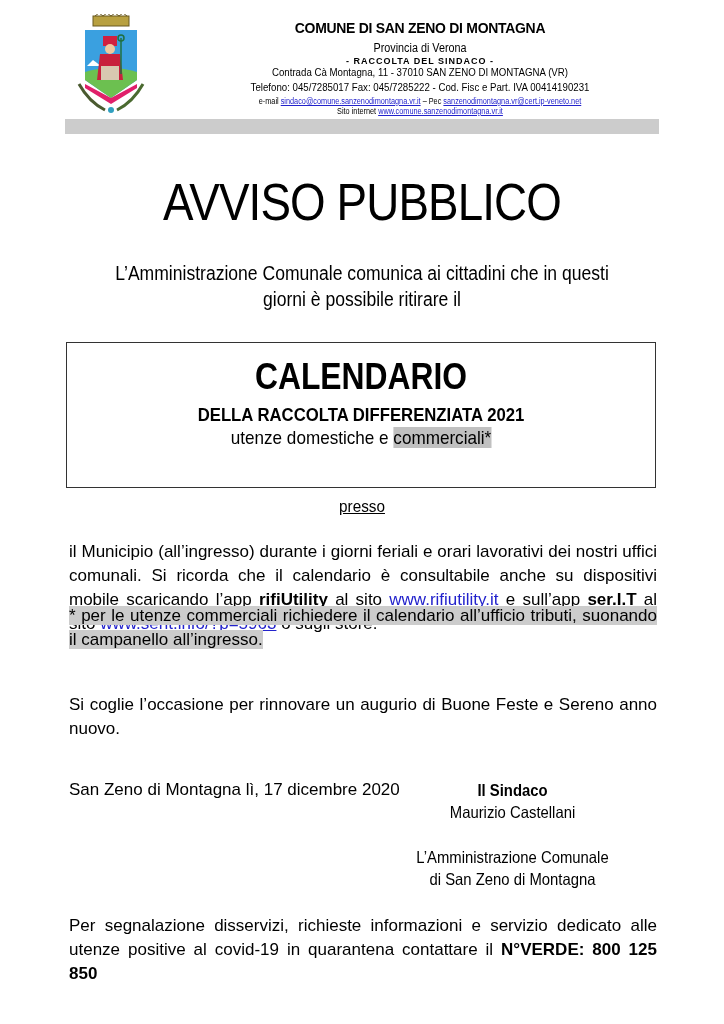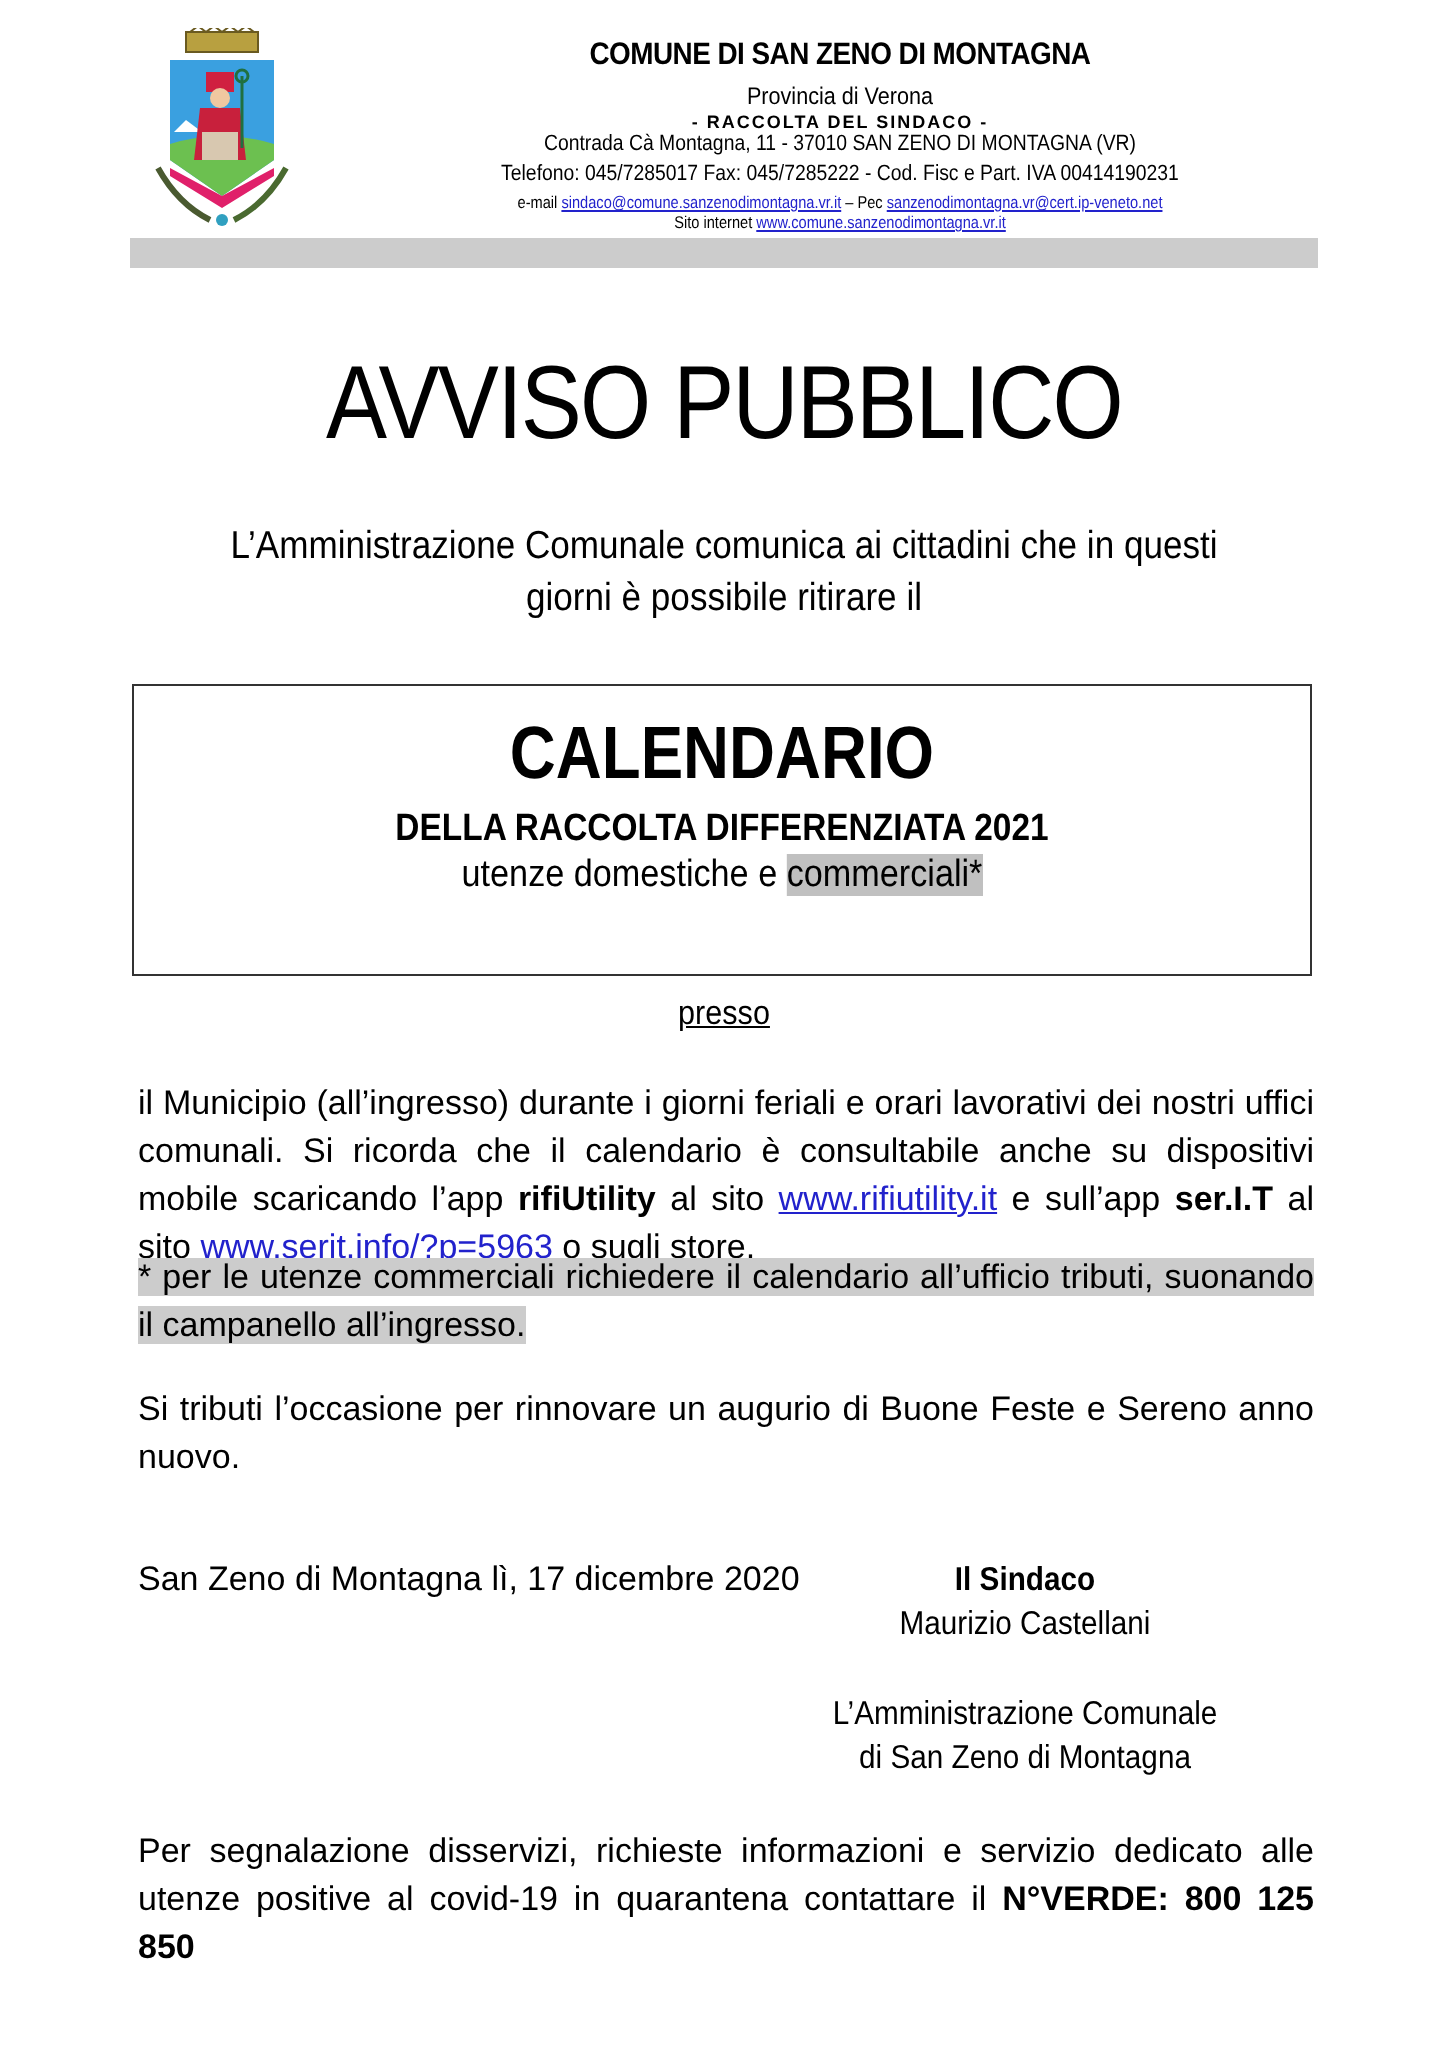--- a/index.html
+++ b/index.html
@@ -30,21 +30,21 @@
     .box { left: 66px; top: 342px; width: 588px; height: 144px; border: 1.5px solid #333; }
     .box-h1 { left: 66px; width: 590px; top: 356px; text-align: center; font-size: 37px; font-weight: bold; transform: scaleX(0.86); }
     .box-h2 { left: 66px; width: 590px; top: 404px; text-align: center; font-size: 19px; font-weight: bold; transform: scaleX(0.88); }
     .box-h3 { left: 66px; width: 590px; top: 427px; text-align: center; font-size: 19px; transform: scaleX(0.9); }
     .hl { background: #c0c0c0; }
 
     
     .presso { left: 0; width: 724px; top: 497px; text-align: center; font-size: 17px; text-decoration: underline; transform: scaleX(0.9); }
     .para { left: 69px; width: 588px; font-size: 17px; line-height: 24px; text-align: justify; }
     .p1 { top: 540px; }
-    .p2 { top: 627px; }
+    .p2 { top: 604px; }
     .p2 .hl2 { background: #cccccc; }
     .p3 { top: 693px; }
     .p4 { top: 778px; }
 
     .sig { left: 400px; width: 225px; text-align: center; font-size: 16.5px; transform: scaleX(0.9); }
     .sig1 { top: 781px; font-weight: bold; }
     .sig2 { top: 803px; }
     .sig3 { top: 848px; }
     .sig4 { top: 870px; }
 
@@ -103,21 +103,21 @@
 <div class="abs presso">presso</div>
 
 <div class="abs para p1">
   <span>il Municipio (all’ingresso) durante i giorni feriali e orari lavorativi dei nostri uffici comunali. Si ricorda che il calendario è consultabile anche su dispositivi mobile scaricando l’app </span><b>rifiUtility</b><span> al sito </span><a class="link">www.rifiutility.it</a><span> e sull’app </span><b>ser.I.T</b><span> al sito </span><a class="link">www.serit.info/?p=5963</a><span> o sugli store.</span>
 </div>
 
 <div class="abs para p2">
   <span class="hl2">* per le utenze commerciali richiedere il calendario all’ufficio tributi, suonando il campanello all’ingresso.</span>
 </div>
 
-<div class="abs para p3">Si tributi l’occasione per rinnovare un augurio di Buone Feste e Sereno anno nuovo.</div>
+<div class="abs para p3">Si coglie l’occasione per rinnovare un augurio di Buone Feste e Sereno anno nuovo.</div>
 <div class="abs para p4">San Zeno di Montagna lì, 17 dicembre 2020</div>
 
 <div class="abs sig sig1">Il Sindaco</div>
 <div class="abs sig sig2">Maurizio Castellani</div>
 <div class="abs sig sig3">L’Amministrazione Comunale</div>
 <div class="abs sig sig4">di San Zeno di Montagna</div>
 
 <div class="abs para p5">
   <span>Per segnalazione disservizi, richieste informazioni e servizio dedicato alle utenze positive al covid-19 in quarantena contattare il </span><b>N°VERDE: 800 125 850</b>
 </div>

